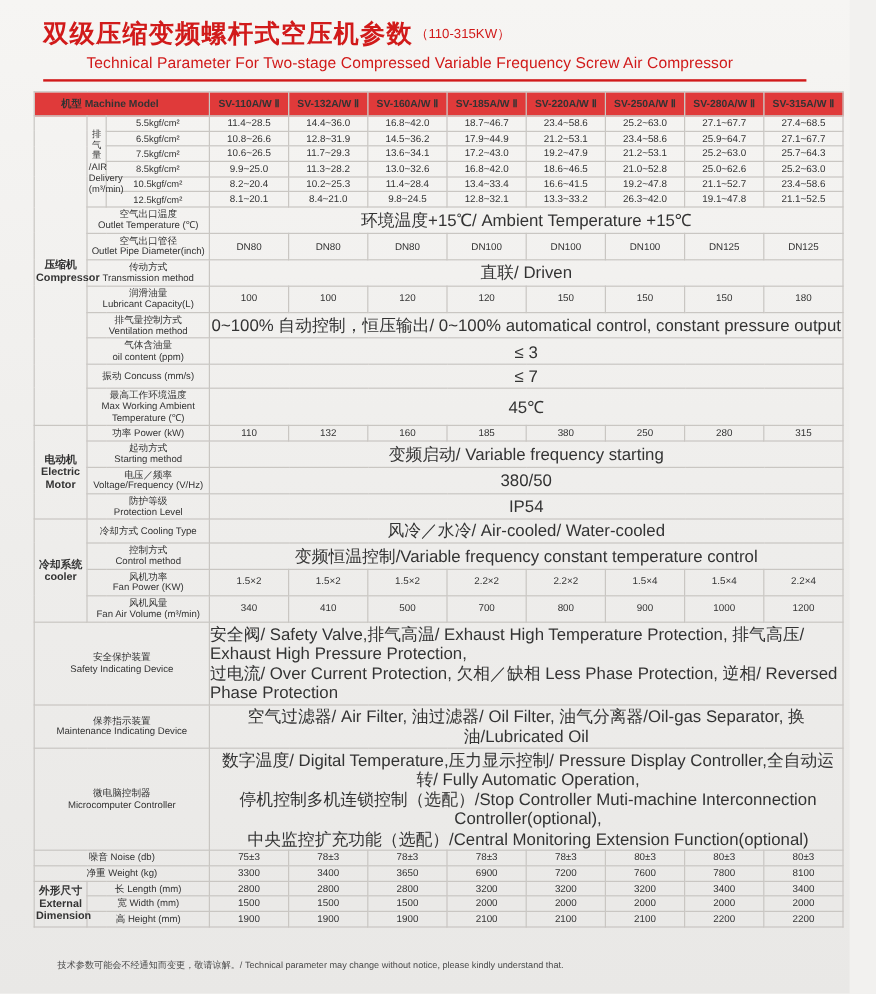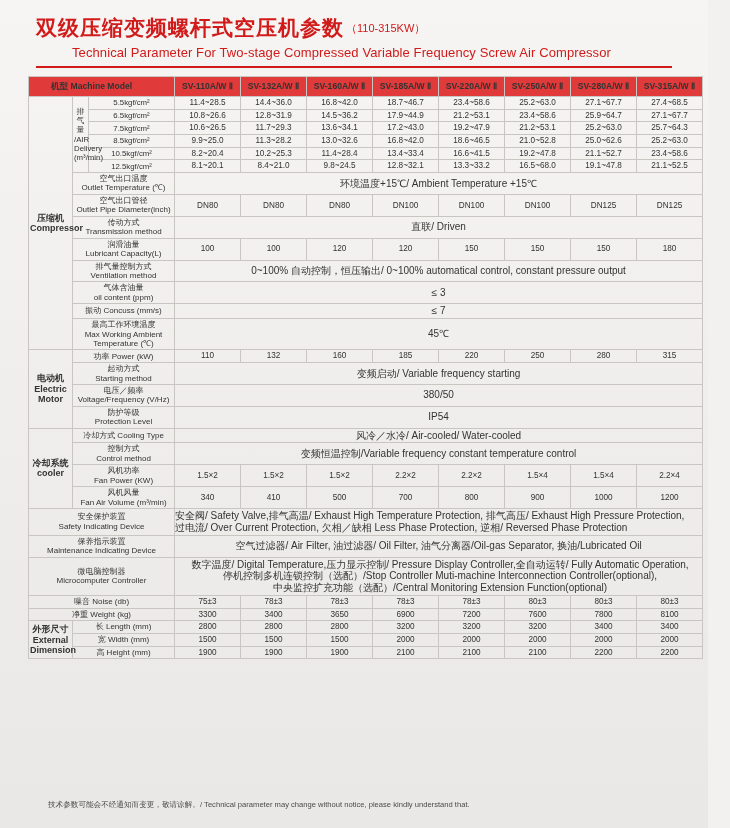--- a/index.html
+++ b/index.html
@@ -87,21 +87,21 @@
     color:#3c3c3c;
     line-height:1.15;
   }
   td.sub{
     font-size:7.8px;
     width:62px;
     text-align:right;
     padding-right:3px;
   }
   .val{font-size:8.2px;}
-  .span-note{font-size:10px;}
+  .span-note{font-size:14px;}
   .footnote{
     position:absolute;
     left:48px;
     bottom:18px;
     font-size:7.6px;
     color:#4a4a4a;
     margin-top:40px;
   }
   .airdelivery{
     font-size:7.8px;
@@ -212,21 +212,21 @@
         <td class="val">21.1~52.7</td>
         <td class="val">23.4~58.6</td>
       </tr>
       <tr>
         <td class="sub">12.5kgf/cm²</td>
         <td class="val">8.1~20.1</td>
         <td class="val">8.4~21.0</td>
         <td class="val">9.8~24.5</td>
         <td class="val">12.8~32.1</td>
         <td class="val">13.3~33.2</td>
-        <td class="val">16.5~68.0</td>
+        <td class="val">26.3~42.0</td>
         <td class="val">19.1~47.8</td>
         <td class="val">21.1~52.5</td>
       </tr>
 
       <tr>
         <td class="lbl" colspan="2">
           <div>空气出口温度</div>
           <div>Outlet Temperature (℃)</div>
         </td>
         <td class="span-note" colspan="8">环境温度+15℃/ Ambient Temperature +15℃</td>
@@ -307,21 +307,21 @@
           <div>Electric</div>
           <div>Motor</div>
         </td>
         <td class="lbl" colspan="2">
           <div>功率 Power (kW)</div>
         </td>
         <td class="val">110</td>
         <td class="val">132</td>
         <td class="val">160</td>
         <td class="val">185</td>
-        <td class="val">220</td>
+        <td class="val">380</td>
         <td class="val">250</td>
         <td class="val">280</td>
         <td class="val">315</td>
       </tr>
       <tr>
         <td class="lbl" colspan="2">
           <div>起动方式</div>
           <div>Starting method</div>
         </td>
         <td class="span-note" colspan="8">变频启动/ Variable frequency starting</td>

